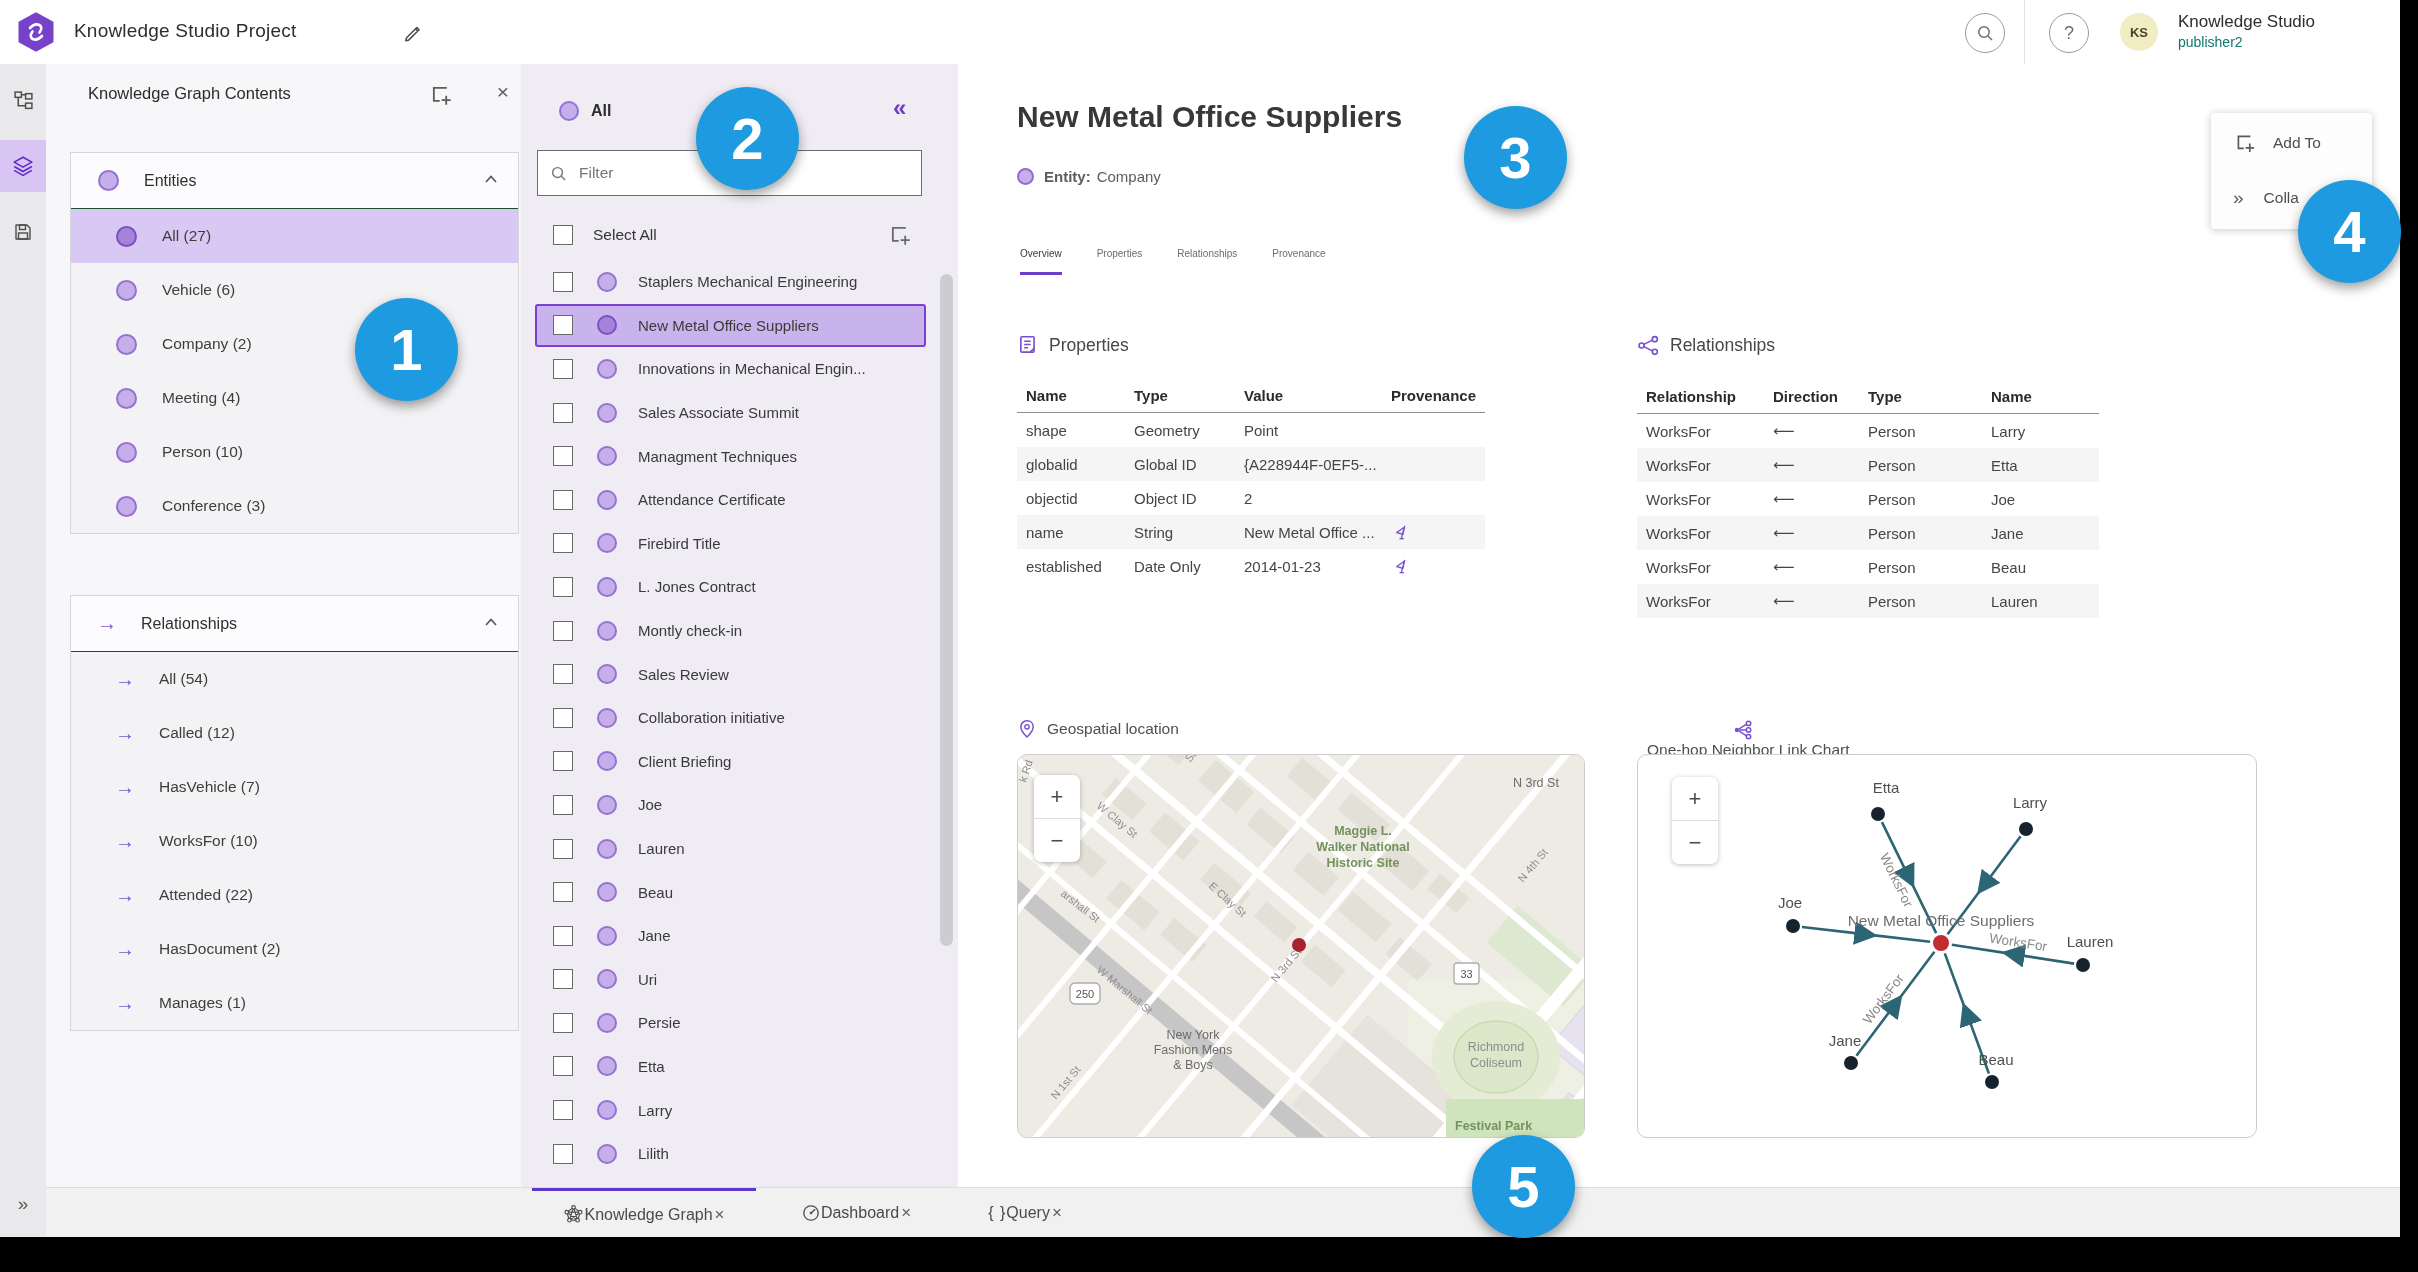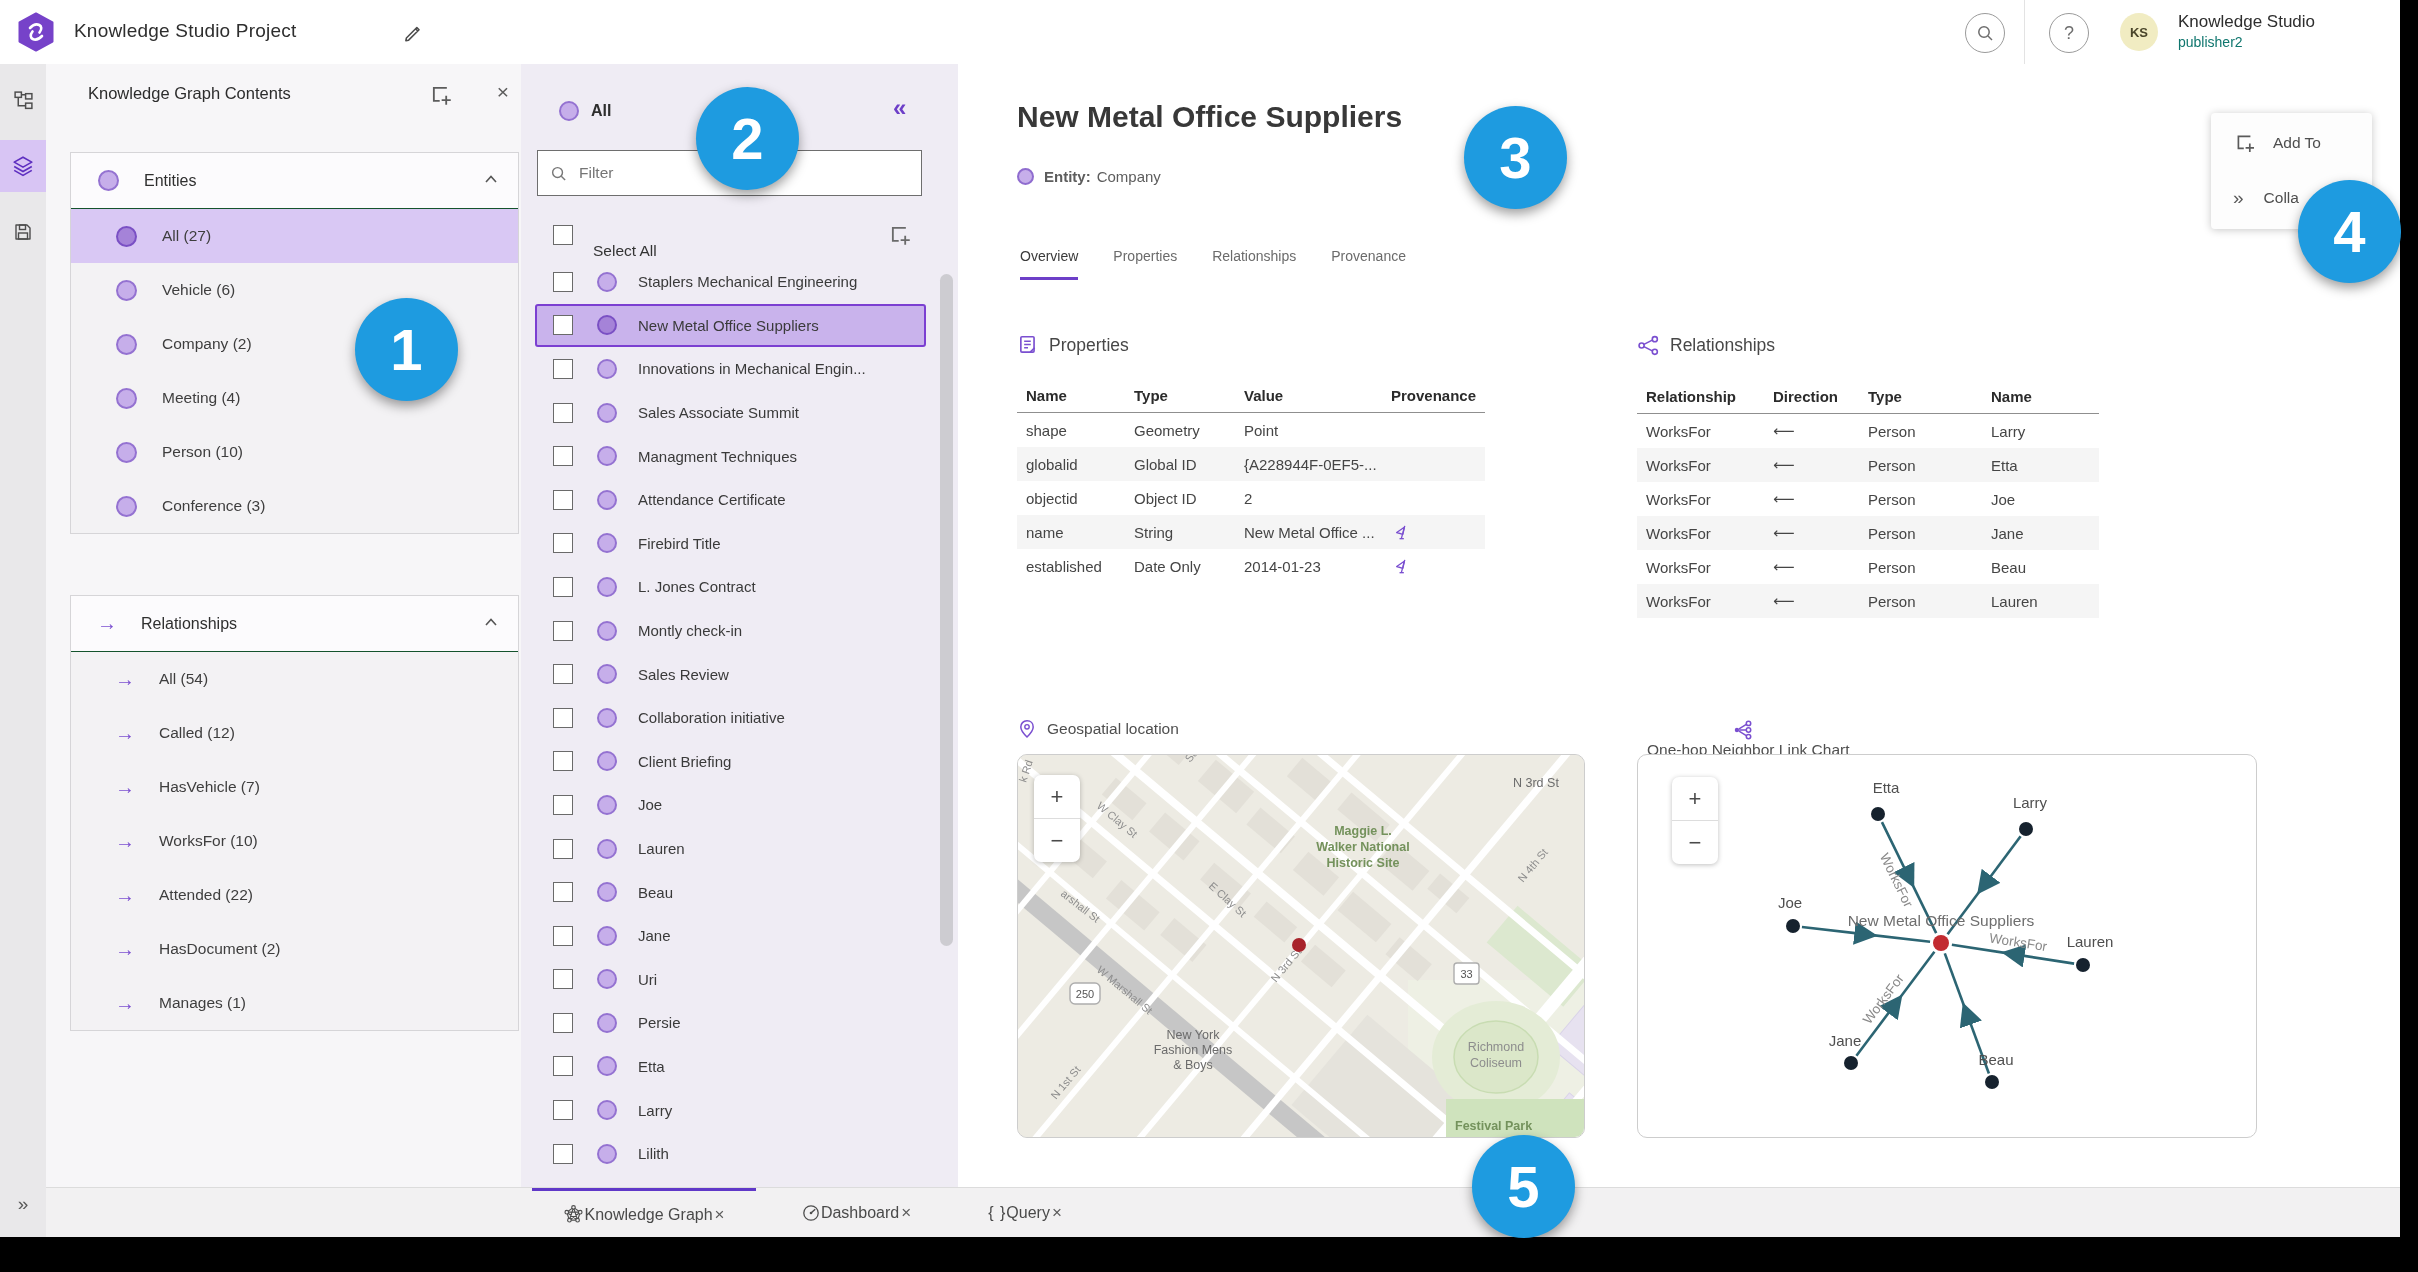--- a/index.html
+++ b/index.html
@@ -50,39 +50,39 @@
   #listpanel{left:521px;top:64px;width:437px;height:1123px;background:#efecf4;border-right:1px solid #d8d7da;}
   #listpanel-head{left:0;top:0;width:100%;height:74px;}
   #list-all-circle{left:38px;top:37px;}
   #list-all-label{left:70px;top:38px;font-size:16px;font-weight:bold;color:#2d2d2d;}
   #collapse-left{left:372px;top:30px;font-size:24px;color:#6d3fc8;font-weight:bold;}
   #filterbox{left:16px;top:86px;width:383px;height:44px;background:#fff;border:1px solid #6e6e6e;display:flex;align-items:center;}
   #filterbox input{border:none;outline:none;font-size:15.5px;color:#444;width:300px;background:transparent;margin-left:10px;font-family:inherit;}
   #selectall-row{left:0;top:148px;width:100%;height:46px;}
   .checkbox{width:20px;height:20px;background:#fff;border:1.5px solid #6a6a6a;box-sizing:border-box;}
   #selectall-cb{left:32px;top:13px;}
-  #selectall-label{left:72px;top:30px;font-size:15.5px;color:#333;}
+  #selectall-label{left:72px;top:14px;font-size:15.5px;color:#333;}
   #list-add{left:366px;top:10px;width:26px;height:26px;}
   #listrows{left:14px;top:196px;width:391px;}
   .mrow{height:43.6px;display:flex;align-items:center;border:2px solid transparent;box-sizing:border-box;border-radius:3px;cursor:pointer;}
   .mrow .checkbox{margin-left:16px;}
   .mrow .ent-circle{margin-left:24px;width:20px;height:20px;}
   .mrow .label{margin-left:21px;font-size:15px;color:#3a3a3a;white-space:nowrap;}
   .mrow.selected{background:#c9b3ec;border-color:#7b3fd1;}
   #list-scrollbar{left:419px;top:210px;width:13px;height:672px;background:#cdccd1;border-radius:7px;}
 
   
   #detail{left:958px;top:64px;width:1442px;height:1123px;background:#fff;}
   #detail-title{left:59px;top:36px;font-size:30px;font-weight:600;color:#383838;}
   #entity-row{left:59px;top:104px;display:flex;align-items:center;}
   #entity-circle{width:17px;height:17px;border-radius:50%;background:#c6aeea;border:2px solid #8f6ccf;box-sizing:border-box;}
   #entity-label{margin-left:10px;font-size:15px;font-weight:bold;color:#5d5d5d;}
   #entity-type{margin-left:6px;font-size:15px;color:#5d5d5d;}
   #detail-tabs{left:62px;top:184px;display:flex;}
-  .dtab{margin-right:35px;font-size:14px;color:#6b6b6b;padding-bottom:13px;cursor:pointer;}
+  .dtab{margin-right:35px;font-size:10px;color:#6b6b6b;padding-bottom:13px;cursor:pointer;}
   .dtab.active{color:#3a3a3a;border-bottom:3px solid #6d3fc8;}
 
   .sec-title{display:flex;align-items:center;}
   .sec-title .label{margin-left:10px;font-size:17.5px;color:#474747;}
   #props-col{left:59px;top:270px;width:468px;}
   #rels-col{left:679px;top:270px;width:462px;}
 
   .tbl{margin-top:22px;width:100%;}
   .tbl-head{display:grid;height:34px;align-items:center;border-bottom:1px solid #8f8f8f;}
   .tbl-head .hcell{font-size:15px;font-weight:bold;color:#2b2b2b;padding-left:9px;}

